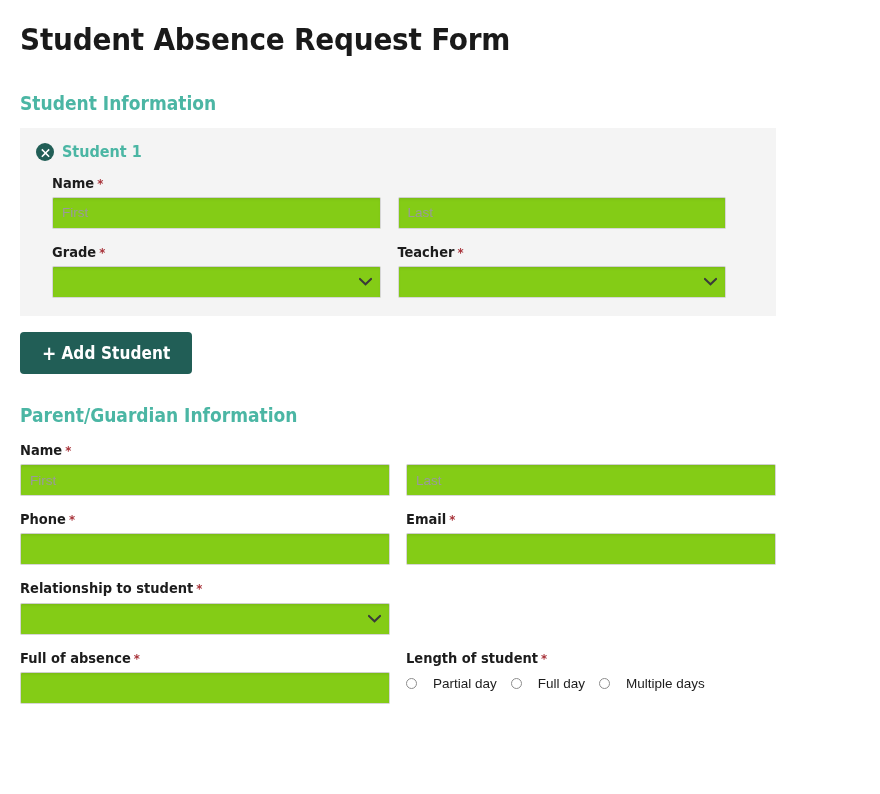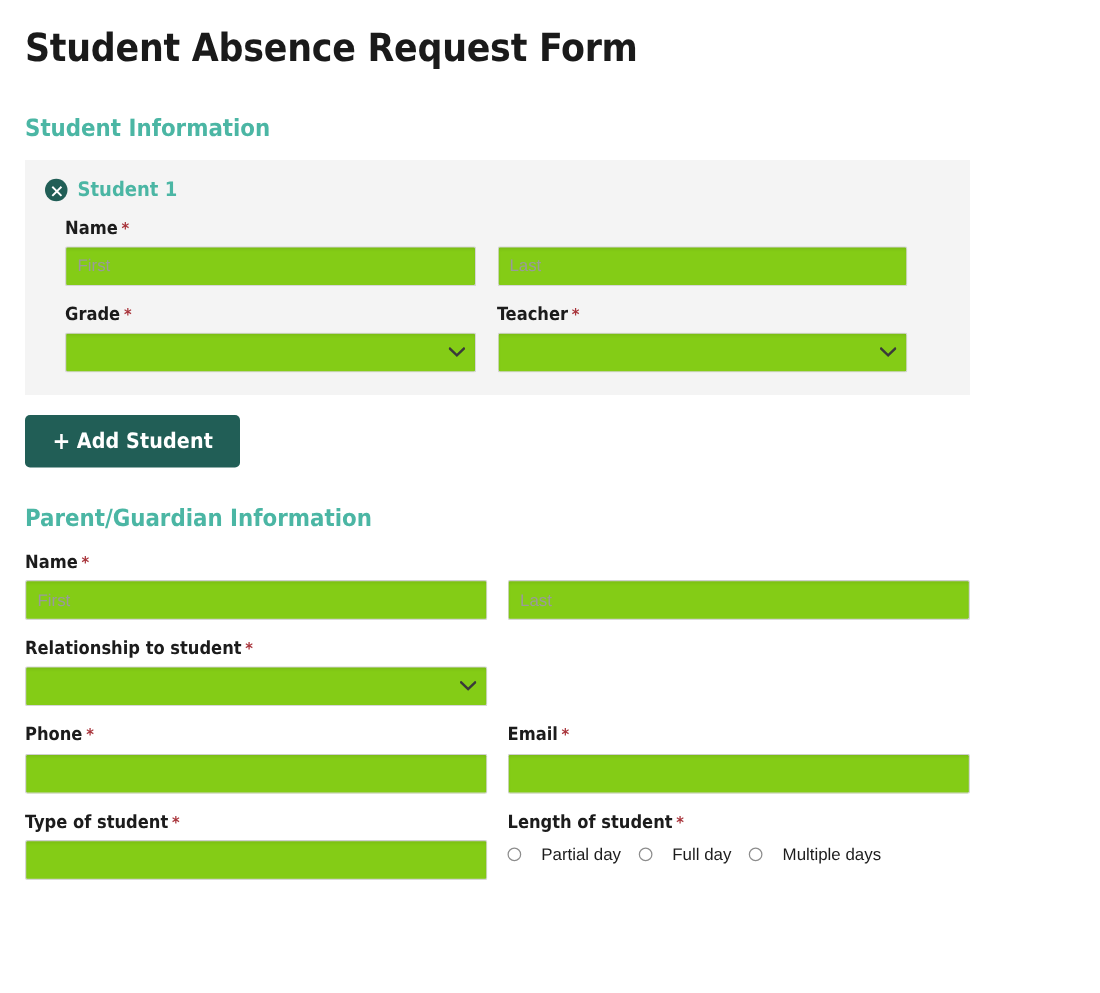--- a/index.html
+++ b/index.html
@@ -272,56 +272,56 @@
       </label>
       <input class="input-control" type="text" value="" placeholder="First" style="">
     </div>
     <div class="col">
       <label class="field-label" style="visibility:hidden">&nbsp;</label>
       <input class="input-control" type="text" value="" placeholder="Last" style="">
     </div>
   </div>
 
   <div class="row">
+    <div class="col">
+      <label class="field-label">
+        <span>Phone</span><span class="req">*</span>
+      </label>
+      <input class="input-control" type="text" value="" style="">
+    </div>
+    <div class="col">
+      <label class="field-label">
+        <span>Email</span><span class="req">*</span>
+      </label>
+      <input class="input-control" type="text" value="" style="">
+    </div>
+  </div>
+
+  <div class="row">
     <div class="col-half">
       <label class="field-label">
         <span>Relationship to student</span><span class="req">*</span>
       </label>
       <div class="select-wrap">
         <select class="select-control">
           <option></option>
         </select>
         <svg class="chev" width="13" height="9" viewBox="0 0 14 9">
           <path d="M1 1.2 L7 7 L13 1.2" stroke="#3a3a3a" stroke-width="2.1" fill="none" stroke-linecap="square"></path>
         </svg>
       </div>
     </div>
   </div>
 
+  
+
   <div class="row">
     <div class="col">
       <label class="field-label">
-        <span>Phone</span><span class="req">*</span>
-      </label>
-      <input class="input-control" type="text" value="" style="">
-    </div>
-    <div class="col">
-      <label class="field-label">
-        <span>Email</span><span class="req">*</span>
-      </label>
-      <input class="input-control" type="text" value="" style="">
-    </div>
-  </div>
-
-  
-
-  <div class="row">
-    <div class="col">
-      <label class="field-label">
-        <span>Type of student</span><span class="req">*</span>
+        <span>Full of absence</span><span class="req">*</span>
       </label>
       <input class="input-control" type="text" value="" style="">
     </div>
     <div class="col">
       <label class="field-label">
         <span>Length of student</span><span class="req">*</span>
       </label>
       <div class="radio-group">
         <span class="radio-item">
           <span class="radio-dot"></span>

